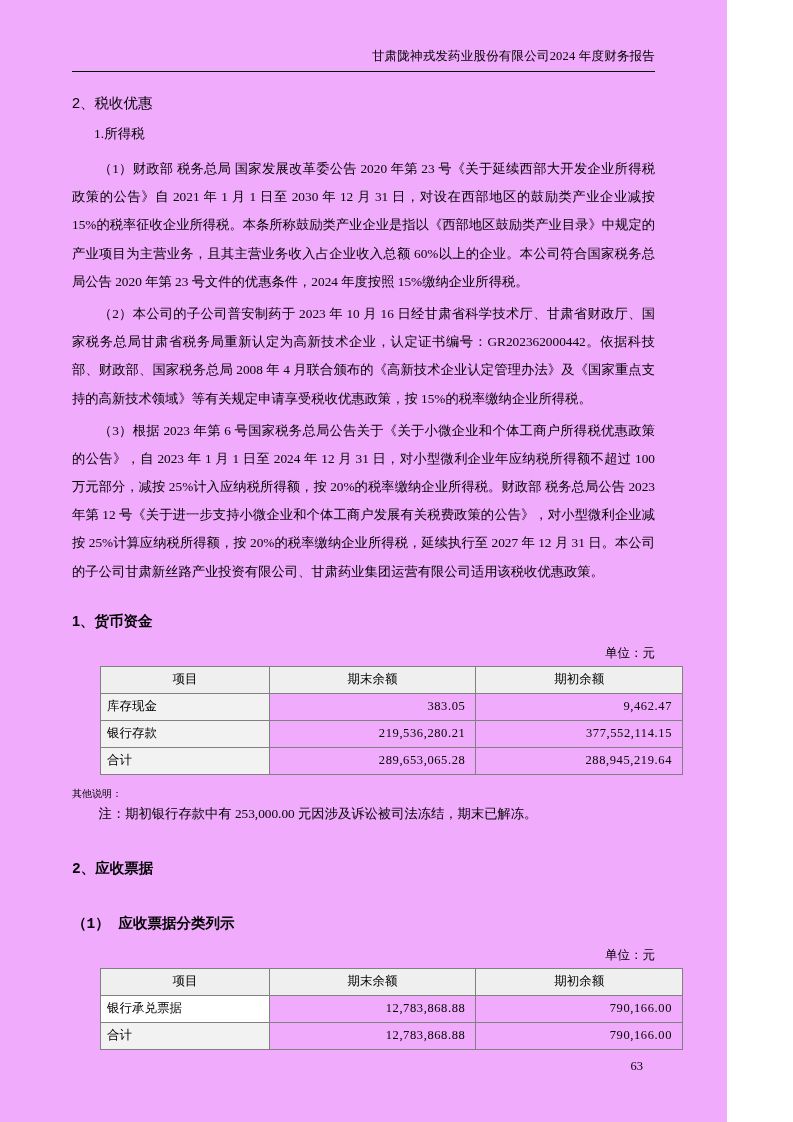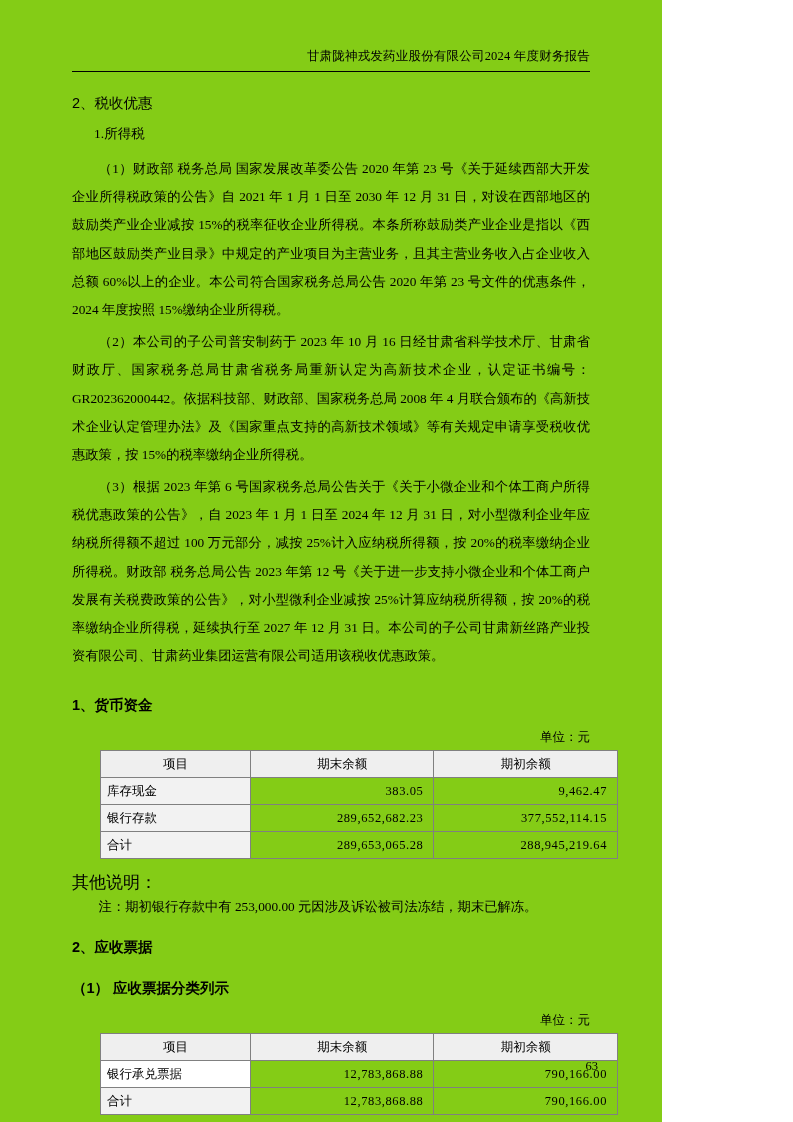--- a/index.html
+++ b/index.html
@@ -5,26 +5,26 @@
   html, body {
     margin: 0;
     padding: 0;
     background: #ffffff;
   }
   body {
     font-family: "Liberation Serif", "DejaVu Serif", serif;
     color: #000000;
   }
   .page {
-    width: 662px;
+    width: 727px;
     height: 1122px;
     position: relative;
     box-sizing: border-box;
     padding: 48px 72px 40px 72px;
-    background: #84cc16;
+    background: #f0abfc;
     overflow: hidden;
   }
   .header {
     text-align: right;
     font-size: 12.5px;
     padding-bottom: 6px;
     letter-spacing: 0.2px;
   }
   .header-rule {
     border: 0;
@@ -84,43 +84,43 @@
   table.fin td.num {
     text-align: right;
     padding-right: 10px;
     font-family: "Liberation Serif", serif;
     letter-spacing: 0.6px;
   }
   table.fin tr.plain td.item {
     background: #ffffff;
   }
   .note-title {
-    font-size: 17px;
+    font-size: 10px;
     margin: 12px 0 4px 0;
   }
   .note-text {
     font-size: 13.3px;
     margin: 0 0 4px 0;
     text-indent: 2em;
   }
   .h-sub {
     font-family: "Liberation Sans", sans-serif;
     font-weight: bold;
     font-size: 14.5px;
     margin: 26px 0 14px 0;
   }
   .h-sub2 {
-    font-family: Liberation Sans, sans-serif;
+    font-family: Liberation Mono, monospace;
     font-weight: bold;
     font-size: 14.5px;
-    margin: 22px 0 12px 0;
+    margin: 36px 0 12px 0;
   }
   .page-num {
     position: absolute;
-    right: 64px;
+    right: 84px;
     bottom: 48px;
     font-size: 12.5px;
   }
   .col-item { width: 29%; }
   .col-num  { width: 35.5%; }
 </style>
 </head>
 <body>
 
 <div class="page">
@@ -157,21 +157,21 @@
       </tr>
     </thead>
     <tbody>
       <tr>
         <td class="item">库存现金</td>
         <td class="num">383.05</td>
         <td class="num">9,462.47</td>
       </tr>
       <tr>
         <td class="item">银行存款</td>
-        <td class="num">289,652,682.23</td>
+        <td class="num">219,536,280.21</td>
         <td class="num">377,552,114.15</td>
       </tr>
       <tr>
         <td class="item">合计</td>
         <td class="num">289,653,065.28</td>
         <td class="num">288,945,219.64</td>
       </tr>
     </tbody>
   </table>
 

